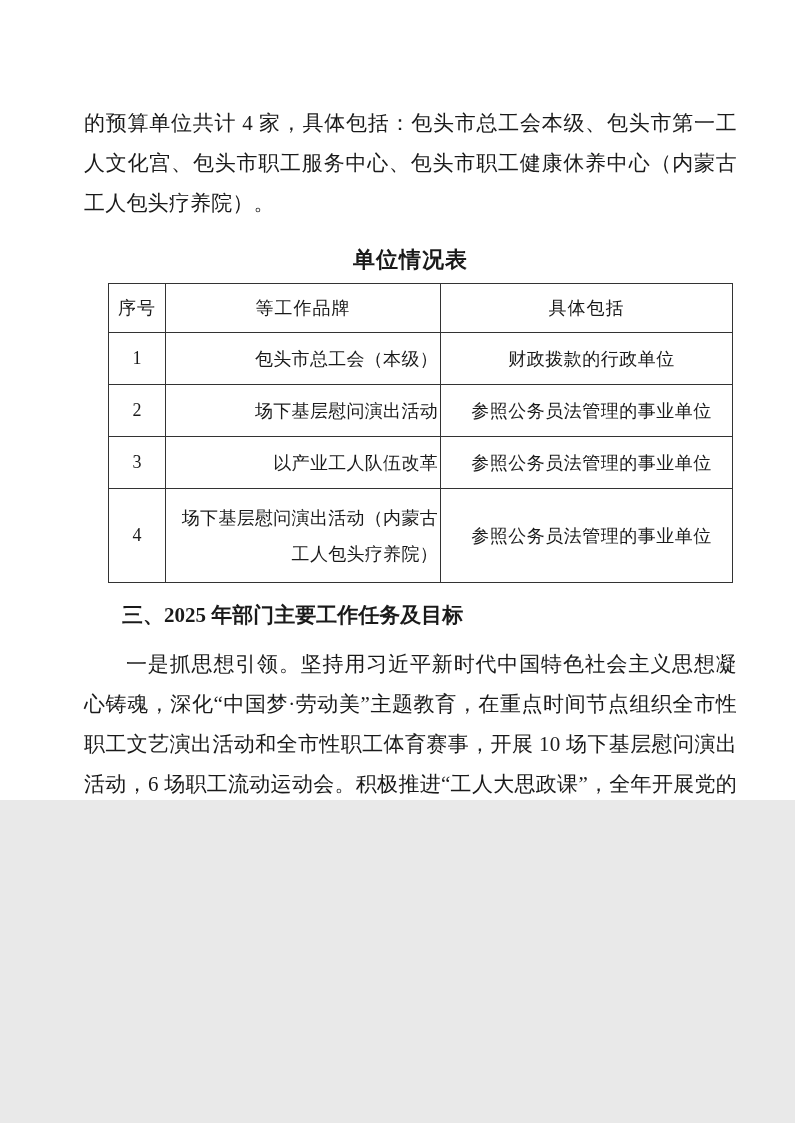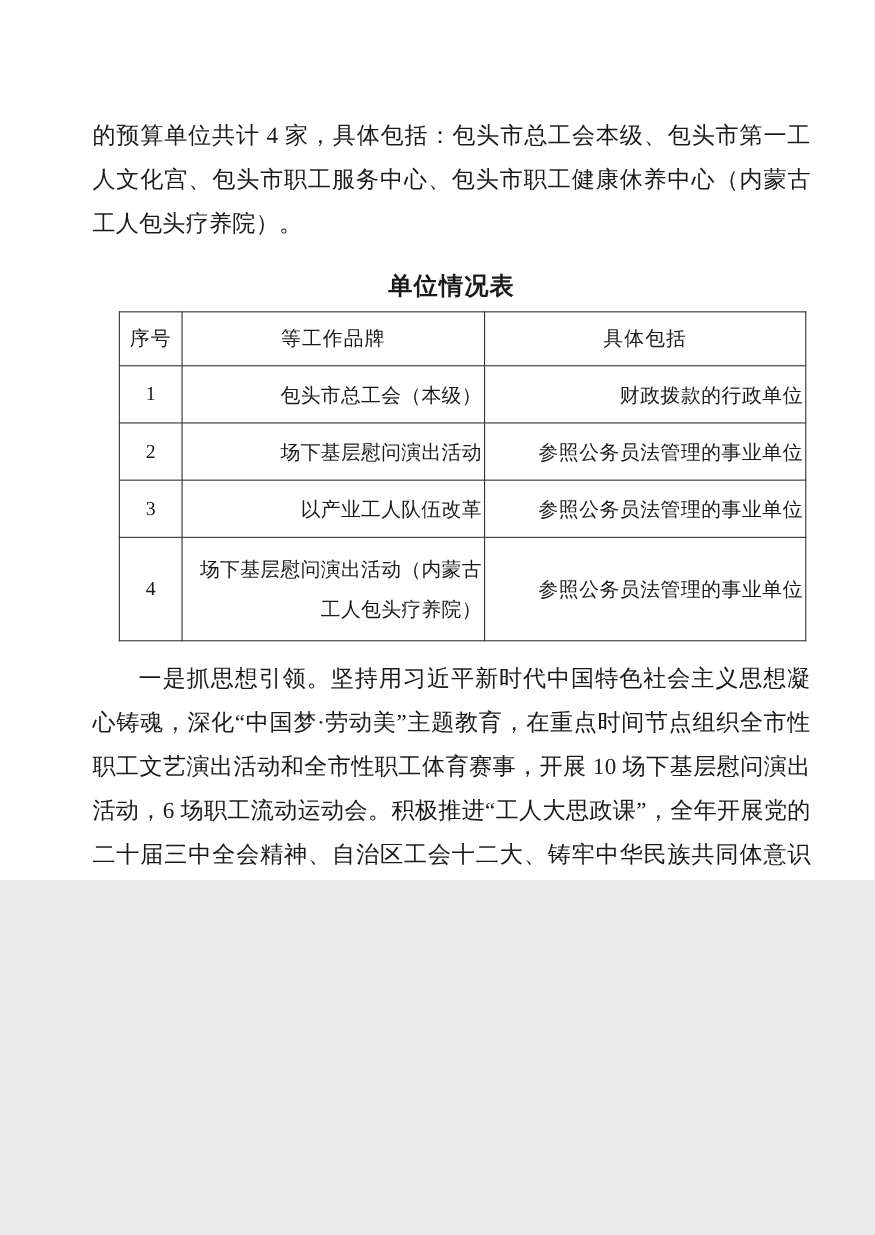--- a/index.html
+++ b/index.html
@@ -56,21 +56,21 @@
   td.c-no { text-align:center; }
   td.c-name {
     padding:4px 2px 4px 12px;
     line-height:36px;
     letter-spacing:0.3px;
     text-align:right;
   }
   td.c-nature {
     padding:4px 2px 4px 12px;
     letter-spacing:0.5px;
-    text-align:right;
+    text-align:center;
   }
   .section-heading {
     margin-top:17px;
     padding-left:38px;
     font-size:21px;
     font-weight:bold;
     line-height:30px;
   }
   .par-body {
     margin-top:14px;
@@ -123,19 +123,20 @@
         <td class="c-nature">参照公务员法管理的事业单位</td>
       </tr>
       <tr class="r-tall">
         <td class="c-no">4</td>
         <td class="c-name">场下基层慰问演出活动（内蒙古工人包头疗养院）</td>
         <td class="c-nature">参照公务员法管理的事业单位</td>
       </tr>
     </tbody>
       </table>
 
+    <div class="section-heading">三、2025 年部门主要工作任务及目标</div>
 
     <p class="body-par par-body">一是抓思想引领。坚持用习近平新时代中国特色社会主义思想凝心铸魂，深化“中国梦·劳动美”主题教育，在重点时间节点组织全市性职工文艺演出活动和全市性职工体育赛事，开展 10 场下基层慰问演出活动，6 场职工流动运动会。积极推进“工人大思政课”，全年开展党的二十届三中全会精神、自治区工会十二大、铸牢中华民族共同体意识等职工理论宣讲不少于 500 场。叫响做实“大宣传”品牌。以产业工人队伍改革、劳模命名表彰等为重点进行宣传报道，全年宣传发稿不少于 300 条（篇）。叫响做实“劳模工匠进校园”等工作品牌，集中展现新时代产业工人的价值追求和奋斗风采。</p>
 
   </div>
 
   <div class="page-number">- 6 -</div>
 </div>
 
 </body></html>

